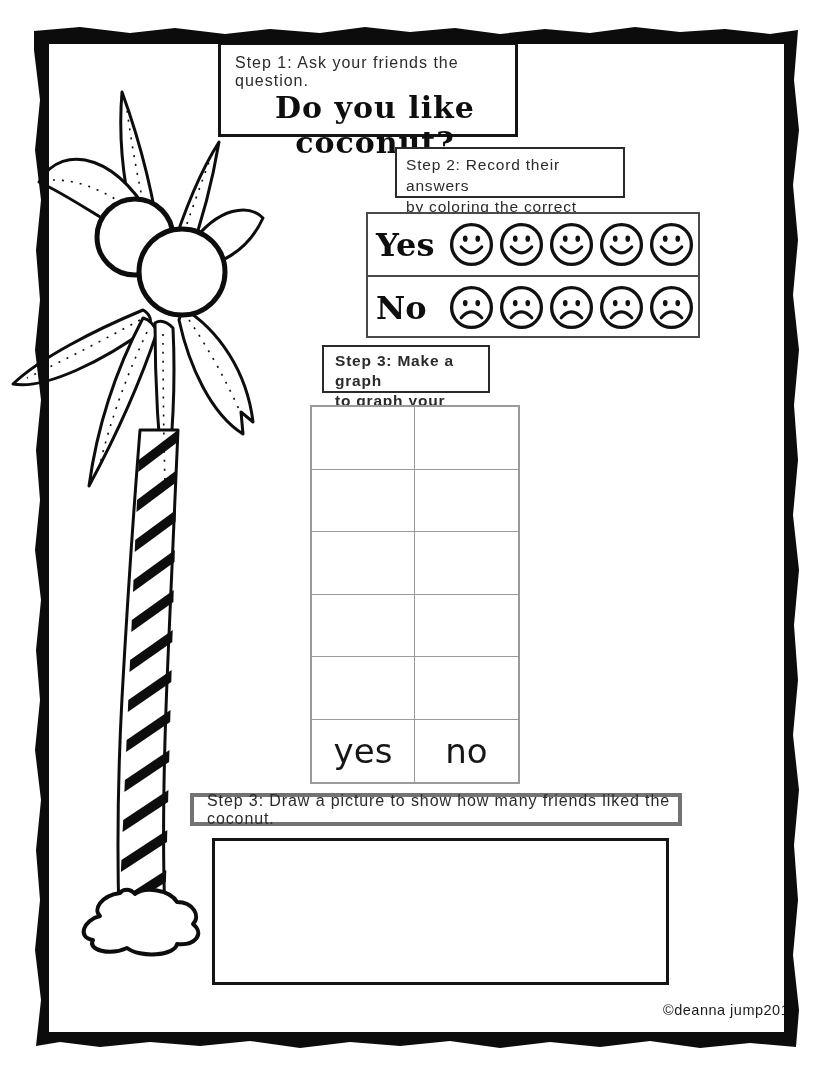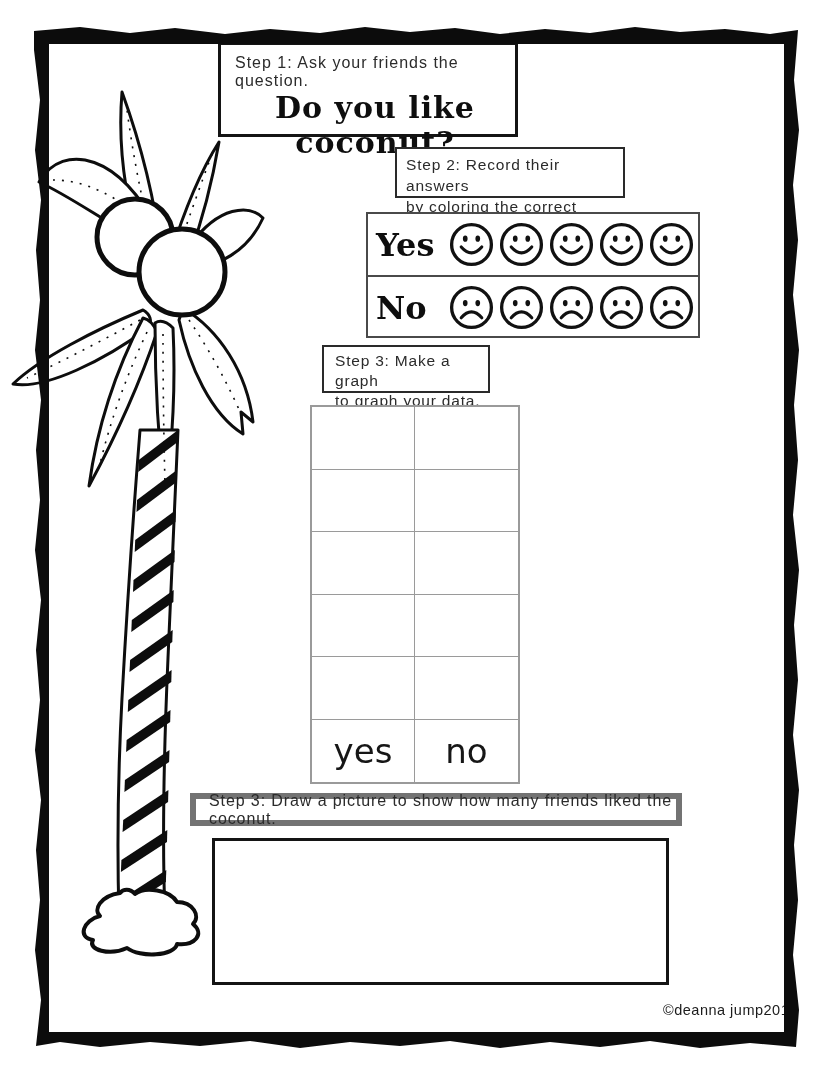--- a/index.html
+++ b/index.html
@@ -10,22 +10,22 @@
 
   
   .wbox{position:absolute;background:#ffffff;box-sizing:border-box;}
   .step1{left:218px;top:42px;width:300px;height:95px;border:3px solid #141414;padding:9px 0 0 14px;}
   .step1 .instr{font-size:16px;letter-spacing:1px;}
   .qtitle{margin-top:0;text-align:center;font-family:"DejaVu Serif",serif;font-weight:700;
           font-size:30px;color:#0e0e0e;letter-spacing:1px;}
   .step2{left:395px;top:147px;width:230px;height:51px;border:2px solid #2a2a2a;padding:5px 0 8px 9px;}
   .step2 div{font-size:15.5px;letter-spacing:.8px;line-height:21px;}
   .step3g{left:322px;top:345px;width:168px;height:48px;border:2px solid #2a2a2a;padding:4px 0 0 11px;}
-  .step3g div{font-size:15.5px;letter-spacing:.8px;line-height:20px;}
-  .step3d{left:190px;top:793px;width:492px;height:33px;border:6px solid #737373;
+  .step3g div{font-size:15.5px;letter-spacing:.8px;line-height:20px;font-weight:bold;}
+  .step3d{left:190px;top:793px;width:492px;height:33px;border:4px solid #737373;
           display:flex;align-items:center;padding-left:13px;font-size:16px;letter-spacing:.9px;}
 
   
   .facesbox{left:366px;top:212px;width:334px;height:126px;border:2px solid #4a4a4a;padding:0;}
   .face-row{display:flex;align-items:center;height:61px;padding-left:8px;}
   .face-row + .face-row{border-top:2px solid #4a4a4a;}
   .face-label{width:78px;font-family:"DejaVu Serif",serif;font-weight:700;font-size:32px;color:#0e0e0e;}
   .face{width:47px;height:47px;margin-right:3px;}
 
   

